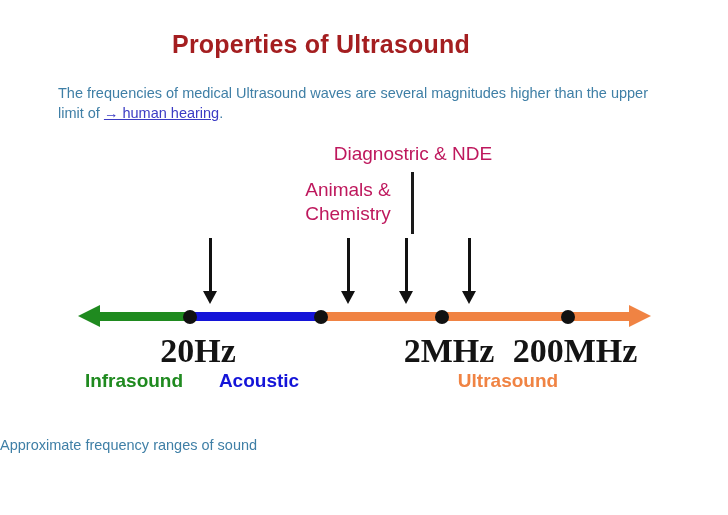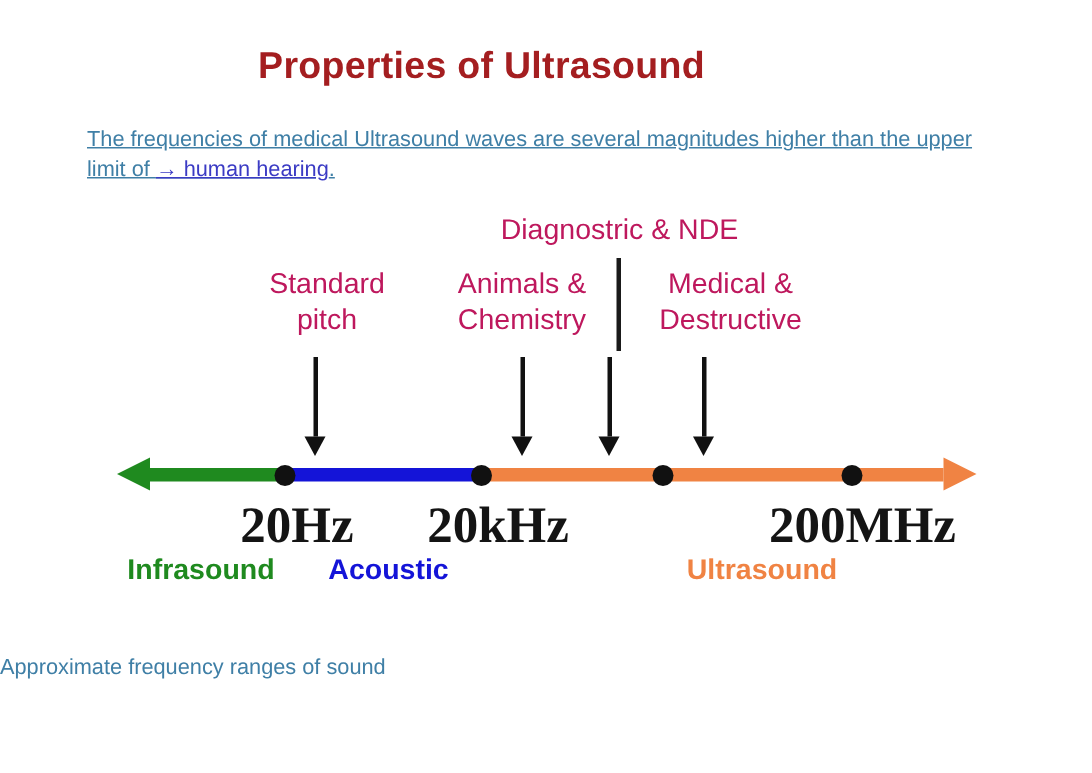--- a/index.html
+++ b/index.html
@@ -33,21 +33,20 @@
   
   #body-text {
     position: absolute;
     left: 58px;
     top: 83px;
     width: 600px;
     font-family: "Liberation Sans", sans-serif;
     font-size: 14.5px;
     line-height: 20px;
     color: #3f7fa6;
-    text-decoration: underline;
   }
   #body-text .link {
     color: #3b3bc4;
     text-decoration: underline;
   }
 
   
   #diagram {
     position: absolute;
     left: 0;
@@ -195,28 +194,24 @@
 <body>
 
 <div id="slide-title">Properties of Ultrasound</div>
 
 <div id="body-text"><span>The frequencies of medical Ultrasound waves are several magnitudes higher than the upper limit of </span><a class="link" href="#">→ human hearing</a><span>.</span></div>
 
 <div id="diagram">
 
   <div class="top-label" id="label-diagnostic">Diagnostric &amp; NDE</div>
 
-  <div class="top-label" id="label-standard">Standard
-pitch</div>
 
   <div class="top-label" id="label-animals">Animals &amp;
 Chemistry</div>
 
-  <div class="top-label" id="label-medical">Medical &amp;
-Destructive</div>
 
   <div id="label-divider"></div>
 
   <div class="down-arrow" style="left:202px; top:108px; height:66px;">
     <div class="shaft" style="height:53px;"></div>
     <div class="head" style="top:53px;"></div>
   </div>
   <div class="down-arrow" style="left:340px; top:108px; height:66px;">
     <div class="shaft" style="height:53px;"></div>
     <div class="head" style="top:53px;"></div>
@@ -237,21 +232,21 @@
     <div class="seg" id="seg-orange" style="left:321px; width:308px;"></div>
     <div class="axis-cap" id="cap-right" style="left:629px;"></div>
 
     <div class="axis-dot" style="left:183px;"></div>
     <div class="axis-dot" style="left:314px;"></div>
     <div class="axis-dot" style="left:435px;"></div>
     <div class="axis-dot" style="left:561px;"></div>
   </div>
 
   <div class="freq-label" style="left:128px; top:202px; width:140px;">20Hz</div>
-  <div class="freq-label" style="left:257px; top:202px; width:150px;">20kHz</div>
+  <div class="freq-label" style="left:374px; top:202px; width:150px;">2MHz</div>
   <div class="freq-label" style="left:490px; top:202px; width:170px;">200MHz</div>
 
   <div class="band-label" style="left:179px; top:240px; width:160px; color:#1414d8;">Acoustic</div>
   <div class="band-label" style="left:44px;  top:240px; width:180px; color:#1f8a1f;">Infrasound</div>
   <div class="band-label" style="left:418px; top:240px; width:180px; color:#f08343;">Ultrasound</div>
 </div>
 
 <div id="caption">Approximate frequency ranges of sound</div>
 
 </body></html>

